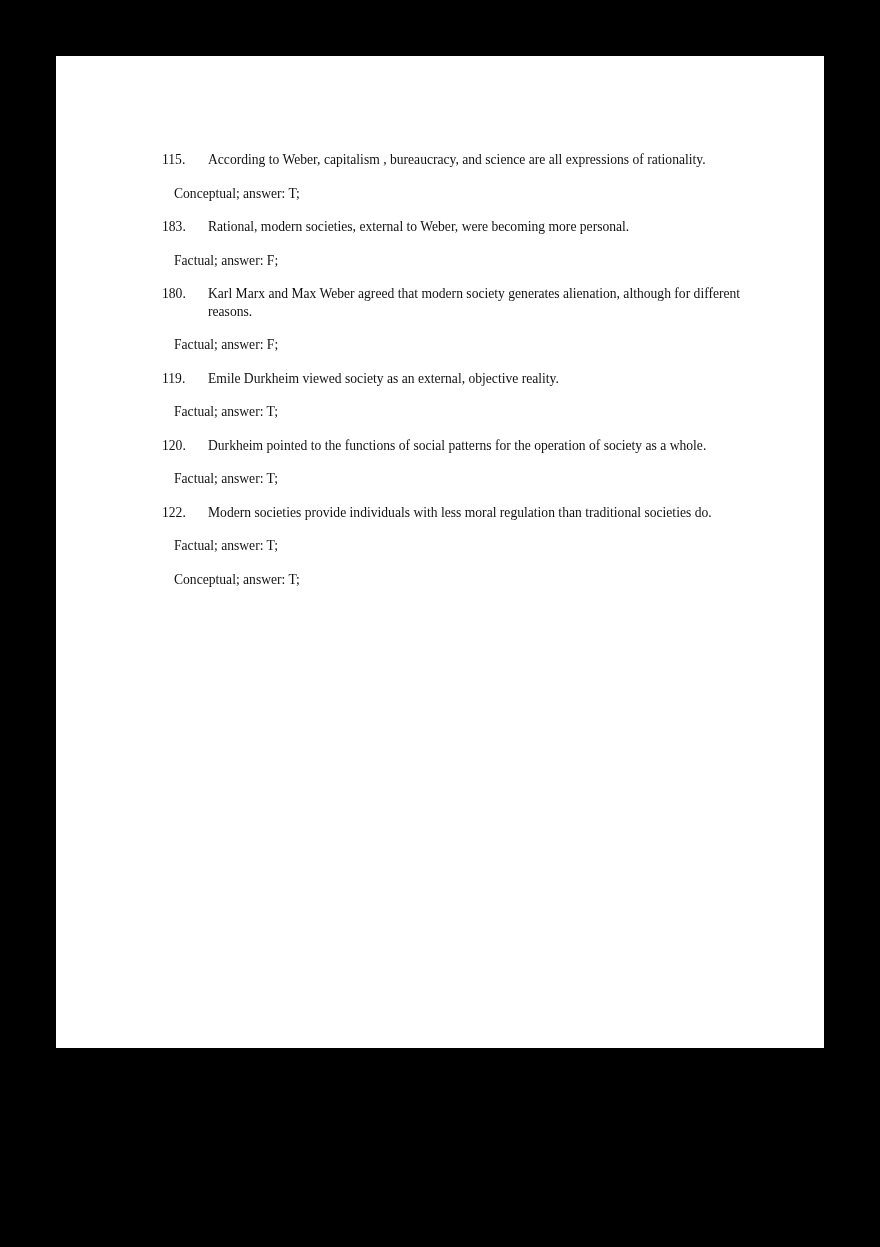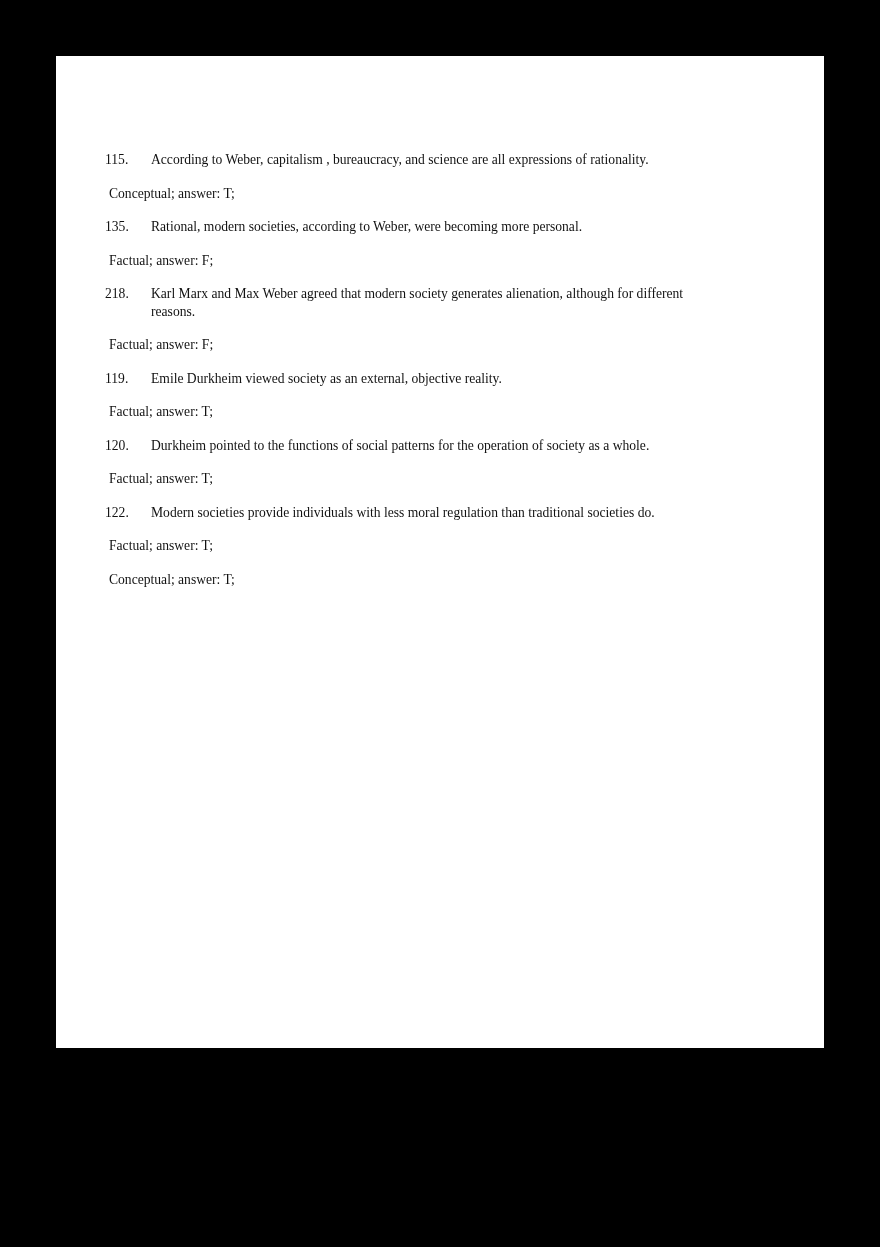--- a/index.html
+++ b/index.html
@@ -14,21 +14,21 @@
     font-family: "Liberation Serif", "DejaVu Serif", serif;
   }
   .paper {
     position: absolute;
     left: 56px;
     top: 56px;
     width: 768px;
     height: 992px;
     background: #ffffff;
     box-sizing: border-box;
-    padding: 95px 90px 0 49px;
+    padding: 95px 90px 0 106px;
   }
   .content {
     width: 585px;
     color: #121212;
     font-size: 13.6px;
     line-height: 17.5px;
   }
   .q-line {
     margin: 0 0 16px 0;
     padding-left: 46px;
@@ -37,42 +37,42 @@
   .q-line.no-hang {
     padding-left: 0;
     text-indent: 0;
   }
   .q-number {
     display: inline-block;
     width: 46px;
     text-indent: 0;
   }
   .q-meta {
-    margin: 0 0 16px 4px;
+    margin: 0 0 16px 12px;
     font-family: Liberation Serif, serif;
   }
 </style>
 </head>
 <body>
 
 <div class="stage">
   <div class="paper">
     <div class="content">
   <div class="question">
     <p class="q-line no-hang"><span class="q-number">115.</span><span class="q-text">According to Weber, capitalism , bureaucracy, and science are all expressions of rationality.</span></p>
     <p class="q-meta">Conceptual; answer: T;</p>
   </div>
 
   <div class="question">
-    <p class="q-line"><span class="q-number">135.</span><span class="q-text">Rational, modern societies, according to Weber, were becoming more personal.</span></p>
+    <p class="q-line"><span class="q-number">183.</span><span class="q-text">Rational, modern societies, external to Weber, were becoming more personal.</span></p>
     <p class="q-meta">Factual; answer: F;</p>
   </div>
 
   <div class="question">
-    <p class="q-line"><span class="q-number">218.</span><span class="q-text">Karl Marx and Max Weber agreed that modern society generates alienation, although for different reasons.</span></p>
+    <p class="q-line"><span class="q-number">180.</span><span class="q-text">Karl Marx and Max Weber agreed that modern society generates alienation, although for different reasons.</span></p>
   </div>
 
   <div class="question">
     <p class="q-meta">Factual; answer: F;</p>
   </div>
 
   <div class="question">
     <p class="q-line"><span class="q-number">119.</span><span class="q-text">Emile Durkheim viewed society as an external, objective reality.</span></p>
     <p class="q-meta">Factual; answer: T;</p>
   </div>

